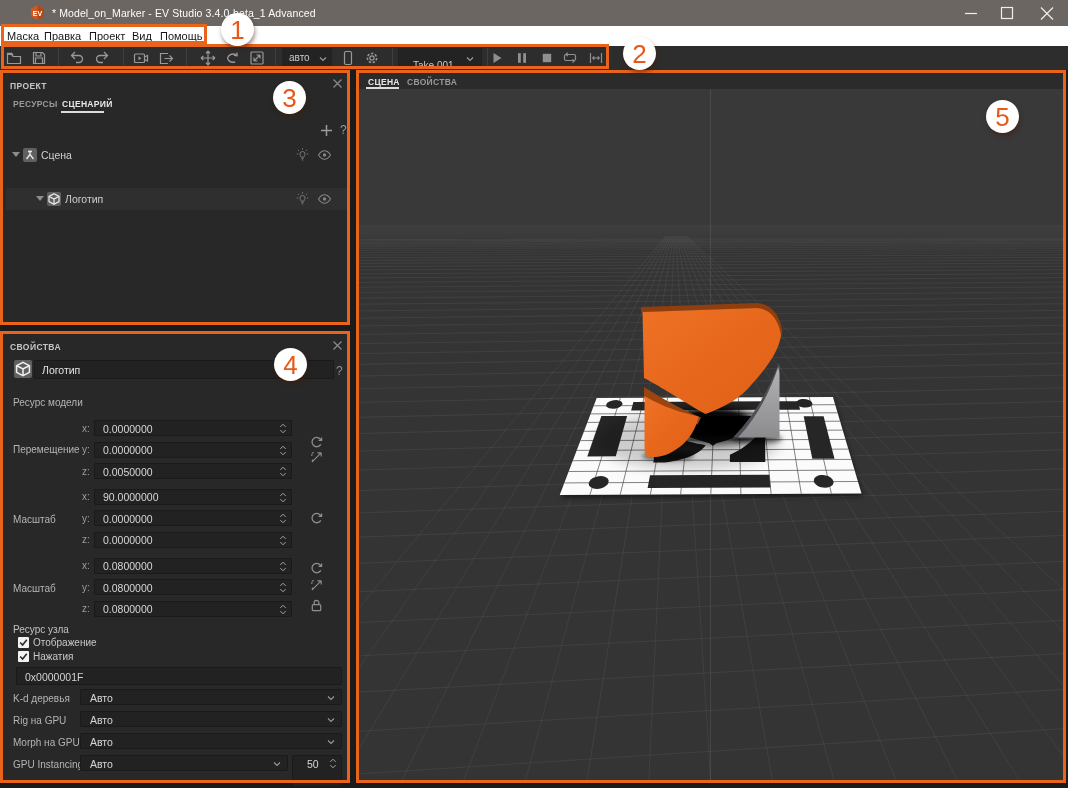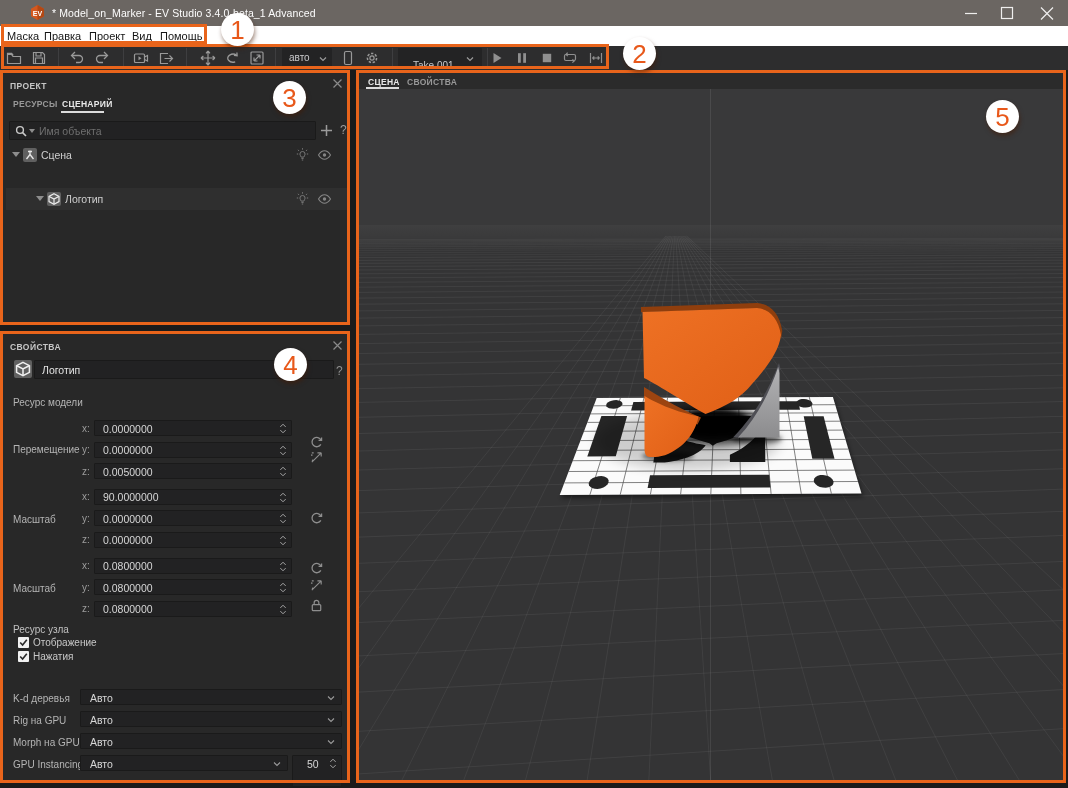--- a/index.html
+++ b/index.html
@@ -142,30 +142,20 @@
 </div>
 
 <div class="panel" style="left:2px;top:72px;width:346px;height:252px">
  <div class="phead">ПРОЕКТ</div>
  <svg class="pclose" style="right:4px;top:5px" width="11" height="11">
         <path d="M1.5 1.5 L9.5 9.5 M9.5 1.5 L1.5 9.5" stroke="#8a8a8a" stroke-width="1.2"></path>
       </svg>
  <div class="tab" style="left:10px;top:26px;color:#989898">РЕСУРСЫ</div>
  <div class="tab" style="left:59px;top:26px;color:#e8e8e8">СЦЕНАРИЙ</div>
  <div class="abs" style="left:58px;top:38px;width:43px;height:2px;background:#dcdcdc"></div>
- <div class="input" style="left:6px;top:48px;width:307px;height:19px">
-   <svg style="position:absolute;left:5px;top:3px" width="13" height="13" viewBox="0 0 13 13">
-          <circle cx="5" cy="5" r="3.4" fill="none" stroke="#c9c9c9" stroke-width="1.4"></circle>
-          <path d="M7.6 7.6 L11 11" stroke="#c9c9c9" stroke-width="1.6"></path>
-        </svg>
-   <svg style="position:absolute;left:19px;top:7px" width="7" height="6">
-          <path d="M0 0 L3 4 L6 0 Z" fill="#8d8d8d"></path>
-        </svg>
-   <span style="position:absolute;left:29px;top:3px;color:#6f6f6f">Имя объекта</span>
- </div>
  <svg class="abs" style="left:317px;top:51px" width="13" height="13">
         <path d="M6.5 1 v11 M1 6.5 h11" stroke="#9b9b9b" stroke-width="1.5"></path>
       </svg>
  <div class="abs" style="left:337px;top:50px;color:#9b9b9b;font-size:12px">?</div>
  <div class="treerow" style="top:71px">
    <div class="disc" style="left:6px"></div>
    <div class="tico" style="left:17px"><svg width="14" height="14" viewBox="0 0 14 14">
             <path d="M7 2.5 v4 M7 6.5 L3.5 11 M7 6.5 L10.5 11 M5 3.5 h4" stroke="#e8e8e8" stroke-width="1.3" fill="none"></path>
           </svg></div>
    <div class="ttext2" style="left:35px">Сцена</div>
@@ -306,20 +296,23 @@
       </svg>
  <div class="lbl" style="left:10px;top:290px;color:#c0c0c0">Ресурс узла</div>
  <div class="cb" style="left:15px;top:303px"><svg width="11" height="11" viewBox="0 0 11 11">
           <path d="M2.2 5.5 L4.6 8 L8.8 2.8" fill="none" stroke="#2a2a2a" stroke-width="1.6"></path>
         </svg></div>
  <div class="lbl" style="left:30px;top:303px;color:#c8c8c8">Отображение</div>
  <div class="cb" style="left:15px;top:317px"><svg width="11" height="11" viewBox="0 0 11 11">
           <path d="M2.2 5.5 L4.6 8 L8.8 2.8" fill="none" stroke="#2a2a2a" stroke-width="1.6"></path>
         </svg></div>
  <div class="lbl" style="left:30px;top:317px;color:#c8c8c8">Нажатия</div>
+ <div class="input" style="left:13px;top:333px;width:326px;height:18px">
+        <span style="position:absolute;left:8px;top:2.5px;color:#d2d2d2">0x0000001F</span>
+      </div>
  <div class="lbl" style="left:10px;top:359px">K-d деревья</div>
  <div class="input" style="left:77px;top:355px;width:262px;height:16px">
         <span style="position:absolute;left:9px;top:1.5px;color:#d6d6d6">Авто</span>
    <svg class="chev" style="right:6px;top:4px" viewBox="0 0 8 8">
           <path d="M1 2.5 L4 5.5 L7 2.5" fill="none" stroke="#9a9a9a" stroke-width="1.1"></path>
         </svg>
       </div>
  <div class="lbl" style="left:10px;top:381px">Rig на GPU</div>
  <div class="input" style="left:77px;top:377px;width:262px;height:16px">
         <span style="position:absolute;left:9px;top:1.5px;color:#d6d6d6">Авто</span>

